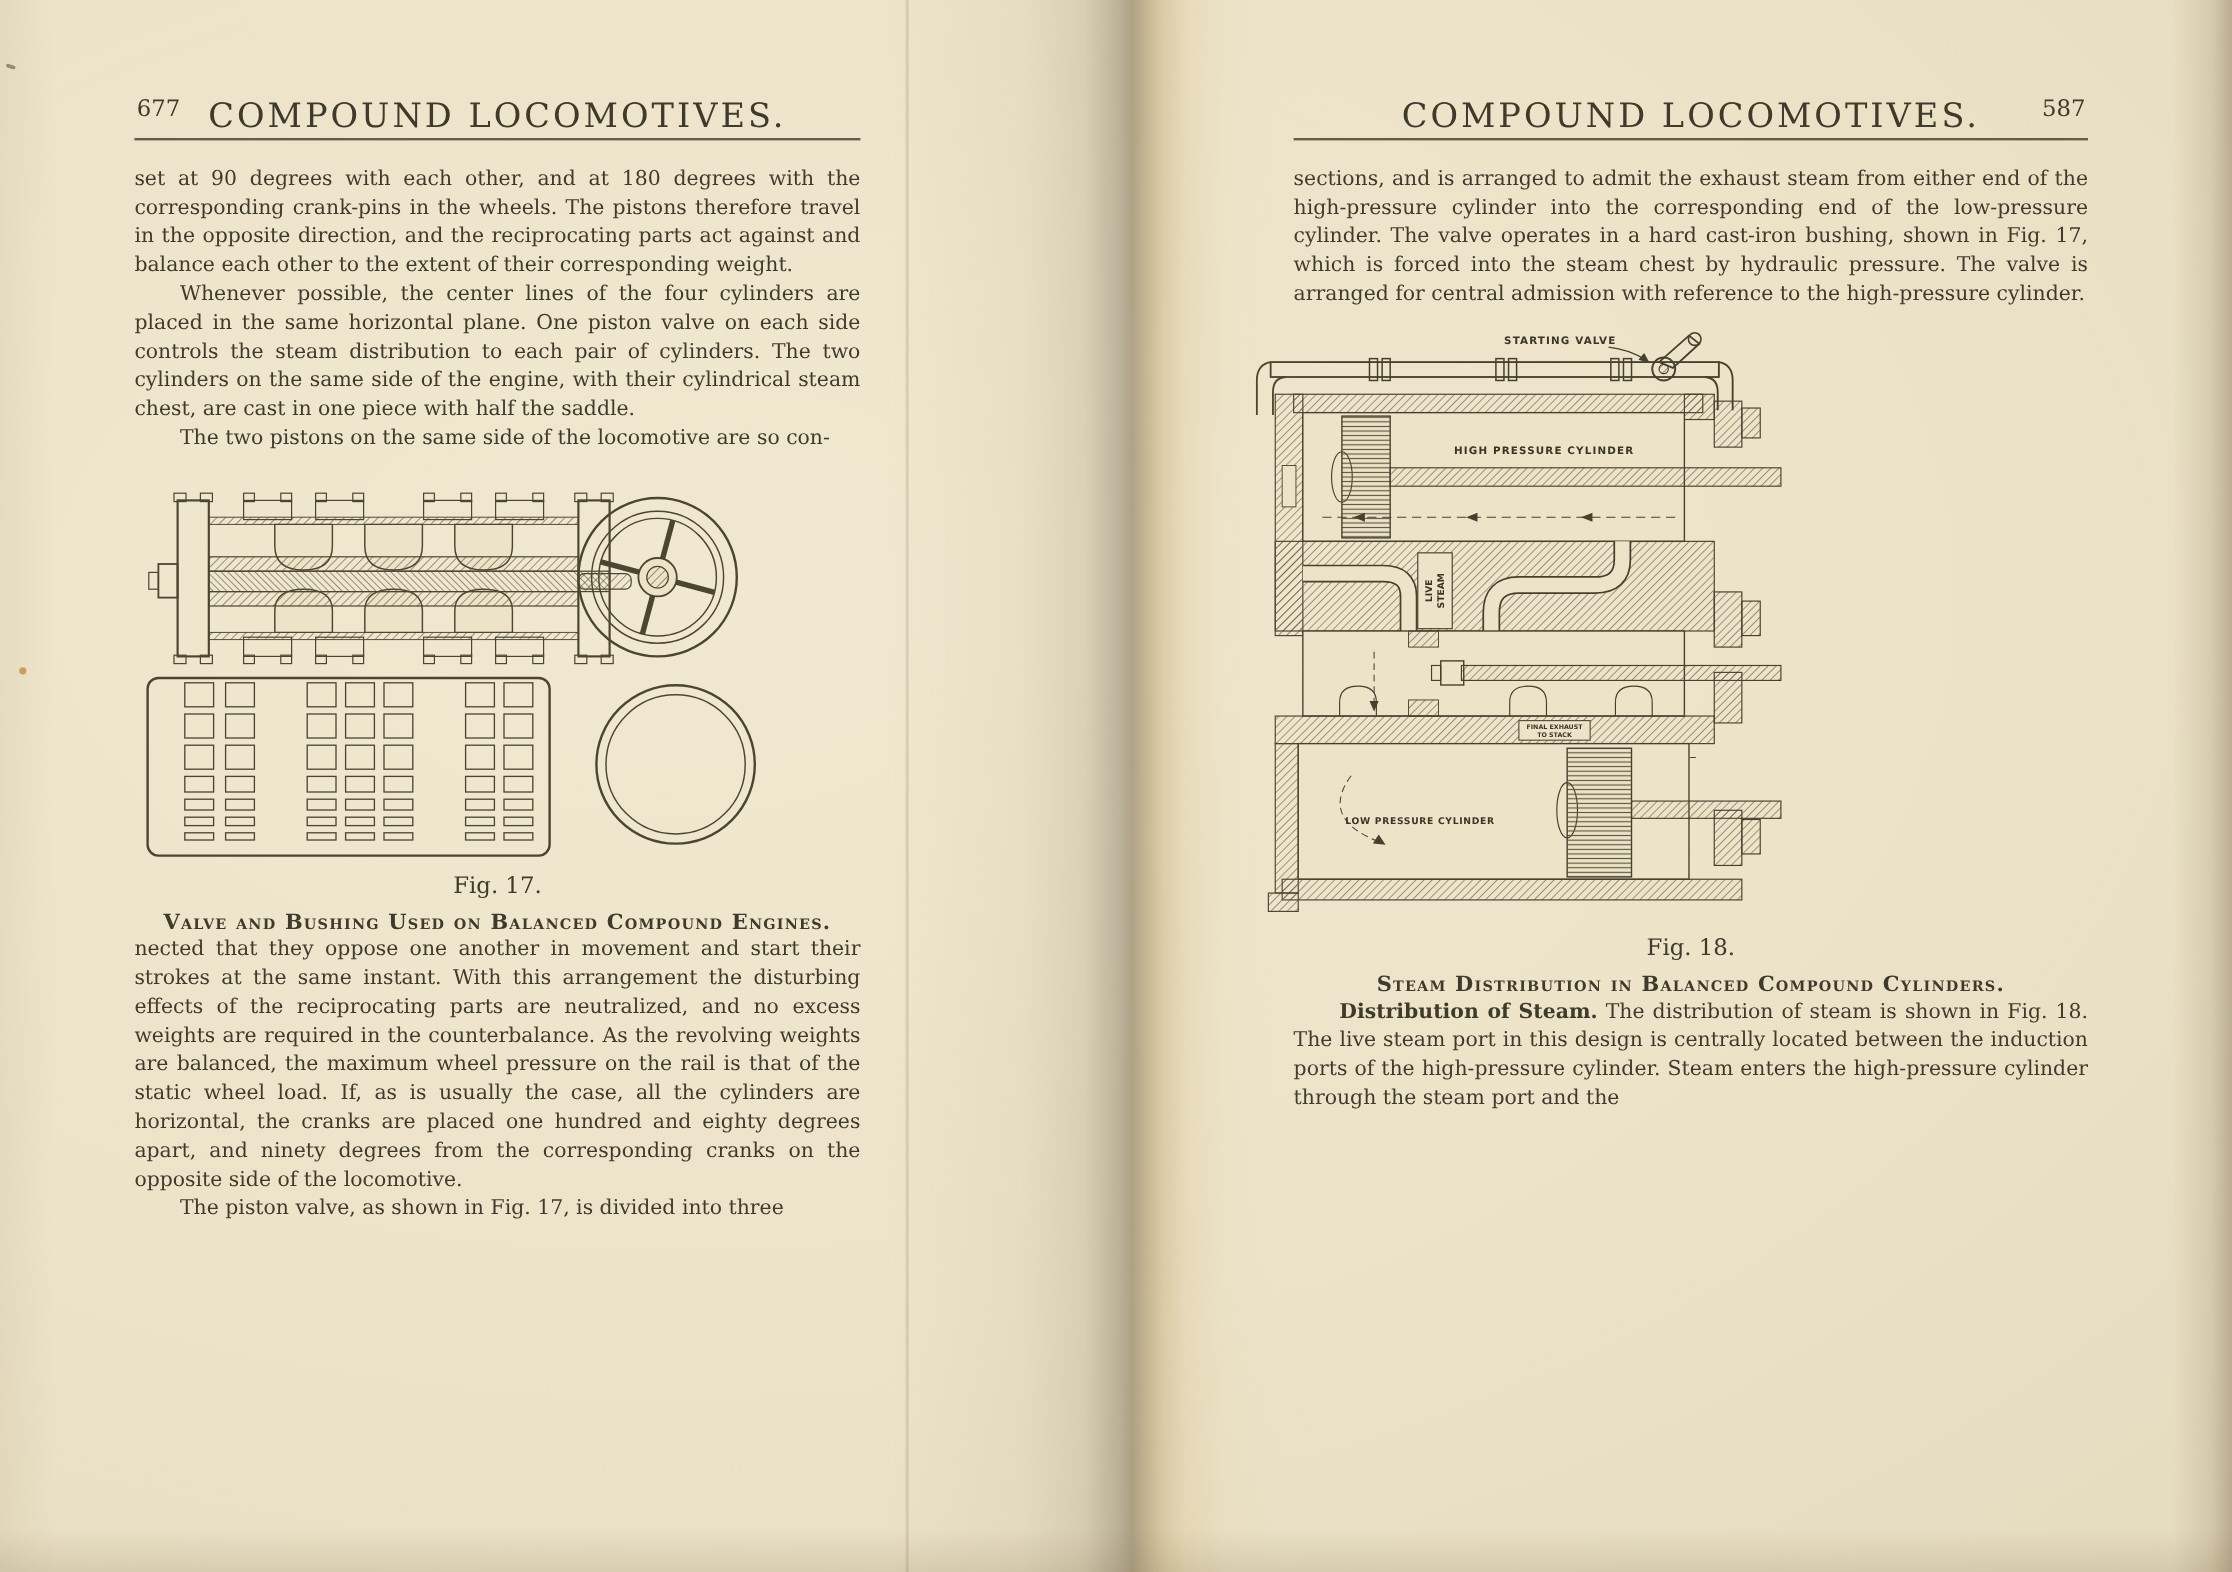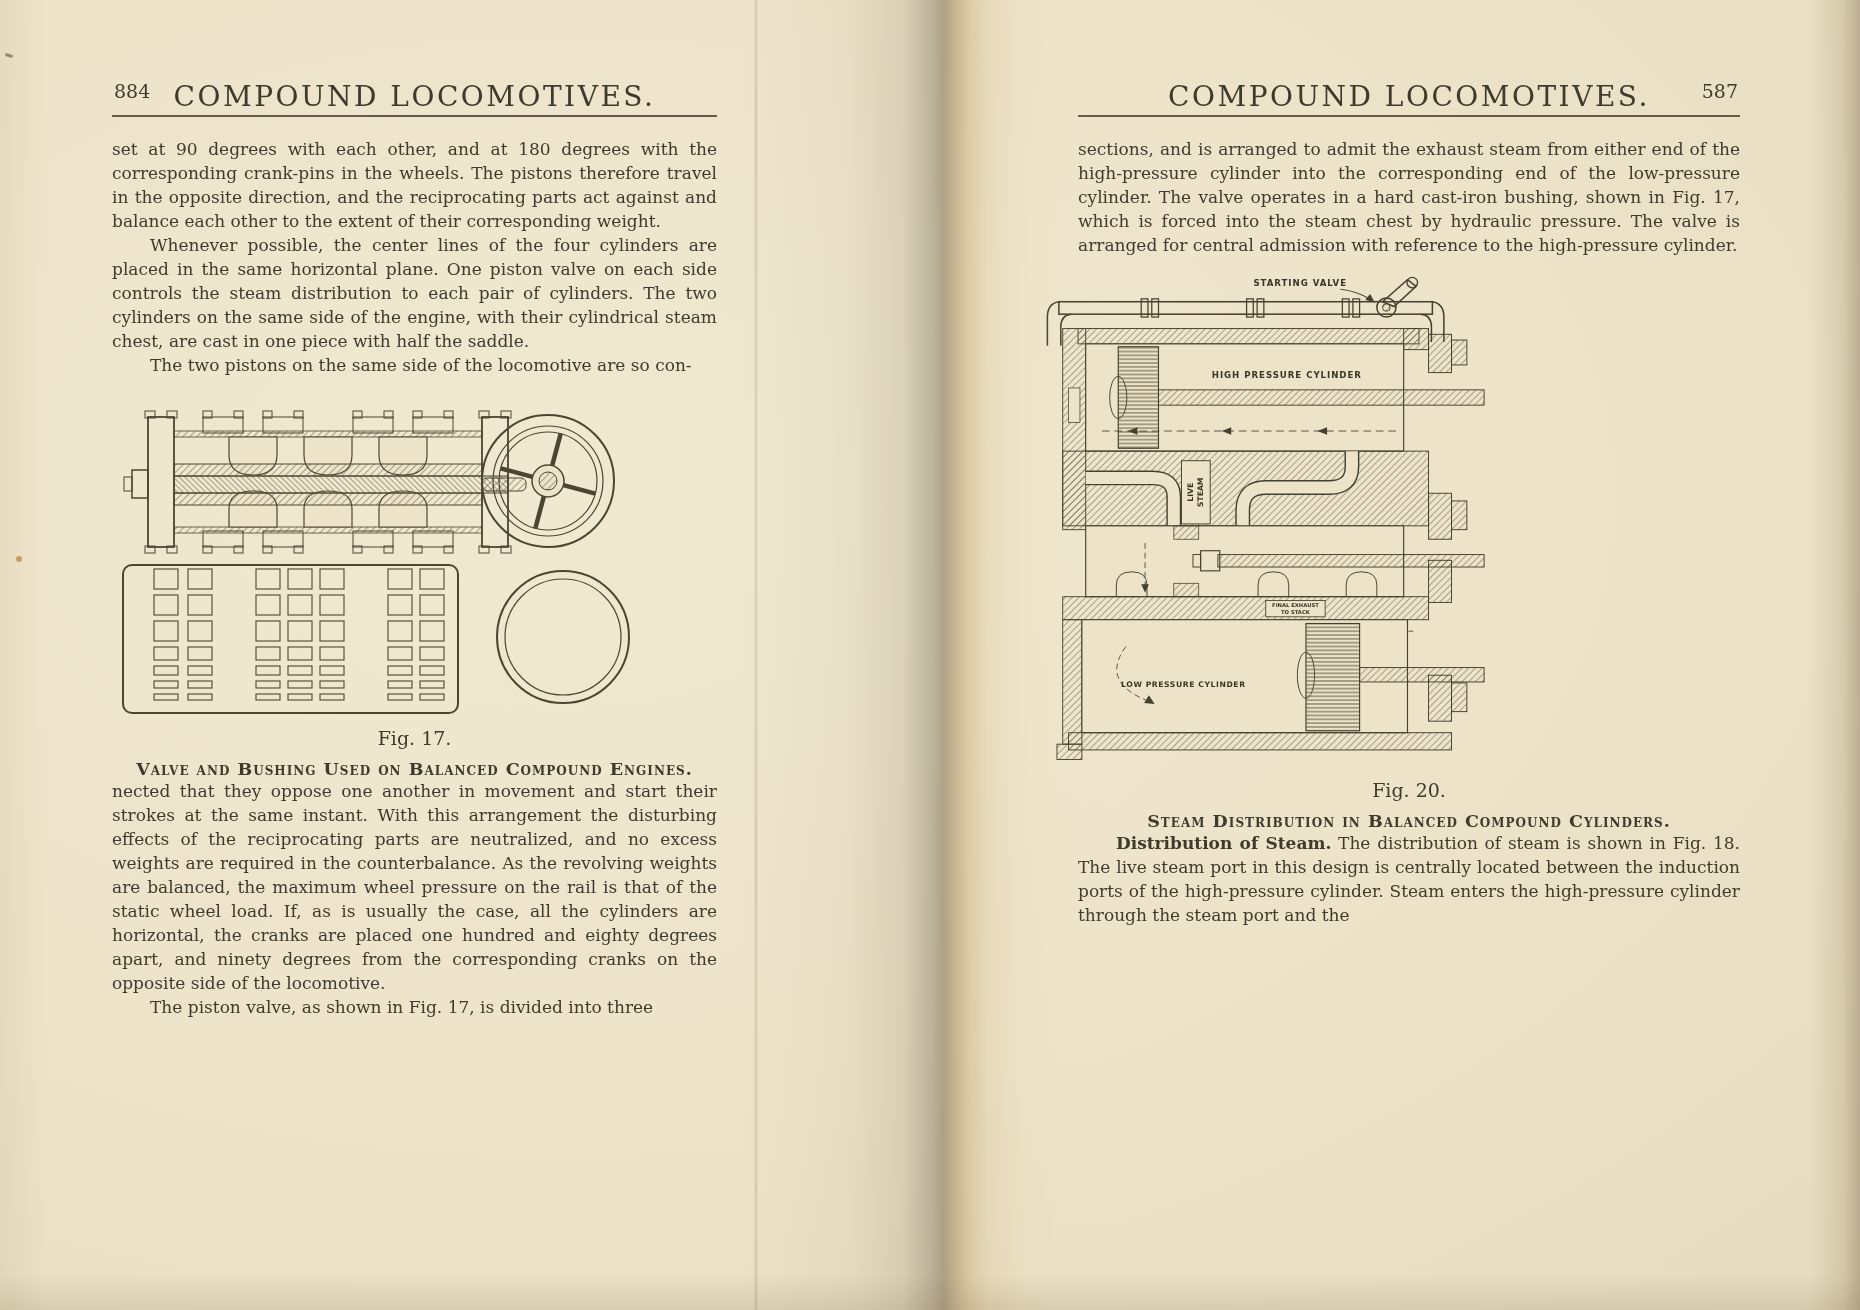--- a/index.html
+++ b/index.html
@@ -69,21 +69,21 @@
   .speck1{position:absolute;left:16px;top:556px;width:6px;height:6px;border-radius:50%;
     background:#b97b2e;opacity:.65;}
   .speck2{position:absolute;left:5px;top:54px;width:8px;height:3px;border-radius:2px;
     background:#3f3b2c;opacity:.5;transform:rotate(18deg);}
 </style>
 </head>
 <body>
 
 <div class="page-col col-left">
   <div class="running-head">
-    <span class="pagenum left">884</span>
+    <span class="pagenum left">677</span>
     <span class="running-title">COMPOUND LOCOMOTIVES.</span>
   </div>
   <div class="head-rule"></div>
 
   <p class="body-par first">set at 90 degrees with each other, and at 180 degrees with the corresponding crank-pins in the wheels.  The pistons therefore travel in the opposite direction, and the reciprocating parts act against and balance each other to the extent of their corresponding weight.</p>
   <p class="body-par indent">Whenever possible, the center lines of the four cylinders are placed in the same horizontal plane.  One piston valve on each side controls the steam distribution to each pair of cylinders.  The two cylinders on the same side of the engine, with their cylindrical steam chest, are cast in one piece with half the saddle.</p>
   <p class="body-par indent">The two pistons on the same side of the locomotive are so con-</p>
 
   <div class="fig-wrap fig17-wrap">
     <svg width="600" height="322" viewBox="0 0 600 322">
@@ -365,21 +365,21 @@
           <rect x="416" y="230" width="24" height="48" fill="url(#f18dg)"></rect>
           <rect x="440" y="238" width="16" height="30" fill="url(#f18dg)"></rect>
           <rect x="416" y="300" width="24" height="44" fill="url(#f18dg)"></rect>
           <rect x="416" y="420" width="24" height="48" fill="url(#f18dg)"></rect>
           <rect x="440" y="428" width="16" height="30" fill="url(#f18dg)"></rect>
         </g>
       </g>
     </svg>
   </div>
 
-  <div class="fig-label">Fig. 20.</div>
+  <div class="fig-label">Fig. 18.</div>
   <div class="fig-caption">Steam Distribution in Balanced Compound Cylinders.</div>
 
   <p class="body-par indent p2-right">
     <b>Distribution of Steam.</b><span>  The distribution of steam is shown in Fig. 18.  The live steam port in this design is centrally located between the induction ports of the high-pressure cylinder.  Steam enters the high-pressure cylinder through the steam port and the</span>
   </p>
 </div>
 
 <div class="gutter-shadow"></div>
 <div class="page-edge-line"></div>
 <div class="edge-left"></div>

